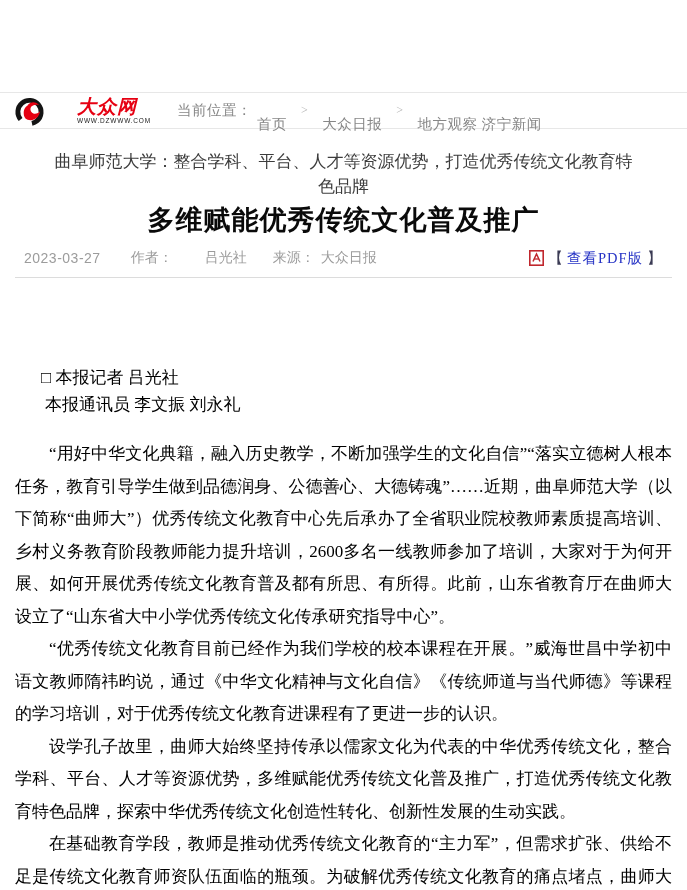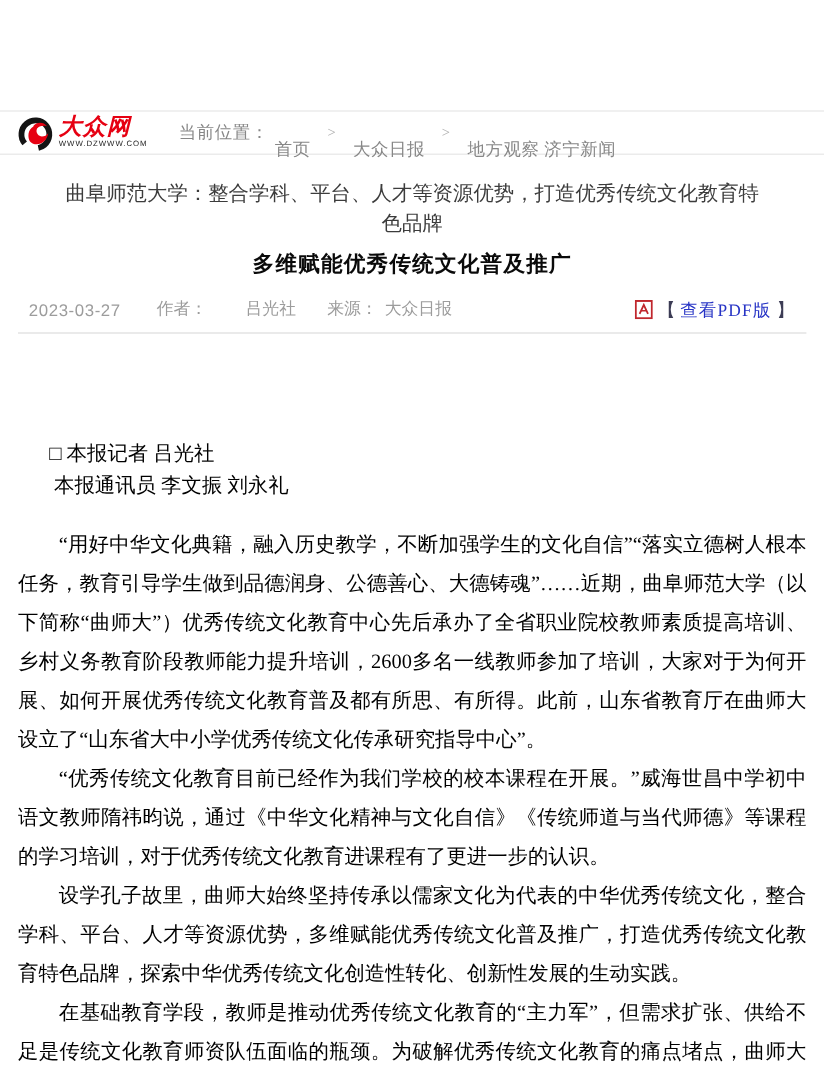--- a/index.html
+++ b/index.html
@@ -9,21 +9,21 @@
     font-family:"Liberation Serif","DejaVu Serif",serif;
     color:#000;
   }
   .top-space { height:92px; }
 
   
   .header-bar {
     height:37px; border-top:1px solid #e7e7e7; border-bottom:1px solid #e7e7e7;
     display:flex; align-items:center; padding:0 14px; background:#fff;
   }
-  .logo { display:flex; align-items:center; cursor:pointer; margin-right:26px; }
+  .logo { display:flex; align-items:center; cursor:pointer; margin-right:26px;gap:28px; }
   .logo-emblem { width:31px; height:32px; margin-right:4px; }
   .logo-textcol { display:flex; flex-direction:column; line-height:1; }
   .logo-name {
     color:#e60012; font-weight:bold; font-size:19px; font-style:italic;
     letter-spacing:1px; font-family:"Liberation Serif",serif;
   }
   .logo-domain {
     color:#222; font-size:6.5px; letter-spacing:0.8px; margin-top:2px;
     font-family:"Liberation Sans","DejaVu Sans",sans-serif;
   }
@@ -36,21 +36,21 @@
   .crumb-sep { color:#b0b0b0; margin:0 14px; font-size:12px; }
   .crumb-label { margin-right:5px; }
 
   
   .article { padding:0 15px; }
   .subtitle {
     margin:20px auto 0; width:590px; text-align:center;
     font-size:17px; line-height:25px; color:#3c3c3c;
   }
   .main-title {
-    margin-top:4px; text-align:center; font-size:18px; font-weight:bold;
+    margin-top:4px; text-align:center; font-size:27px; font-weight:bold;
     color:#0a0a0a; letter-spacing:1px; line-height:34px;
   }
   .meta-row {
     margin-top:9px; display:flex; align-items:center;
     font-size:14px; color:#9c9c9c; height:24px;
   }
   .meta-date { margin-left:9px; margin-right:30px; font-family:"Liberation Sans",sans-serif; letter-spacing:0.5px; }
   .meta-author-label { margin-right:32px; }
   .meta-author { margin-right:26px; }
   .meta-source-label { margin-right:6px; }

